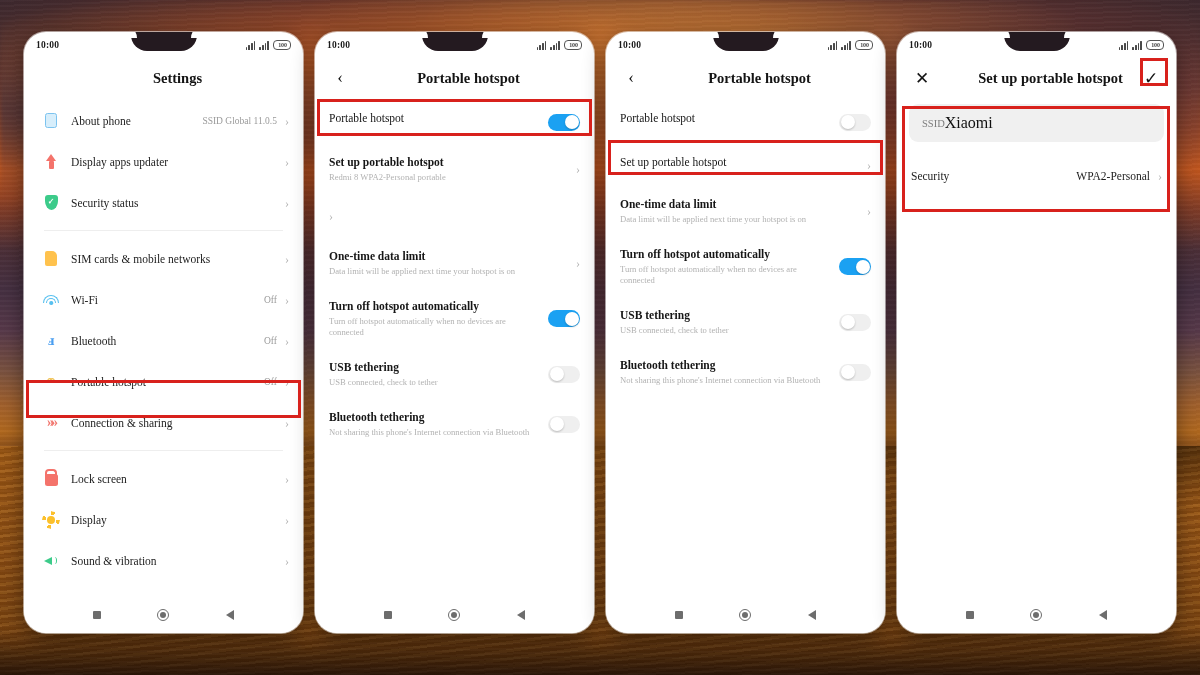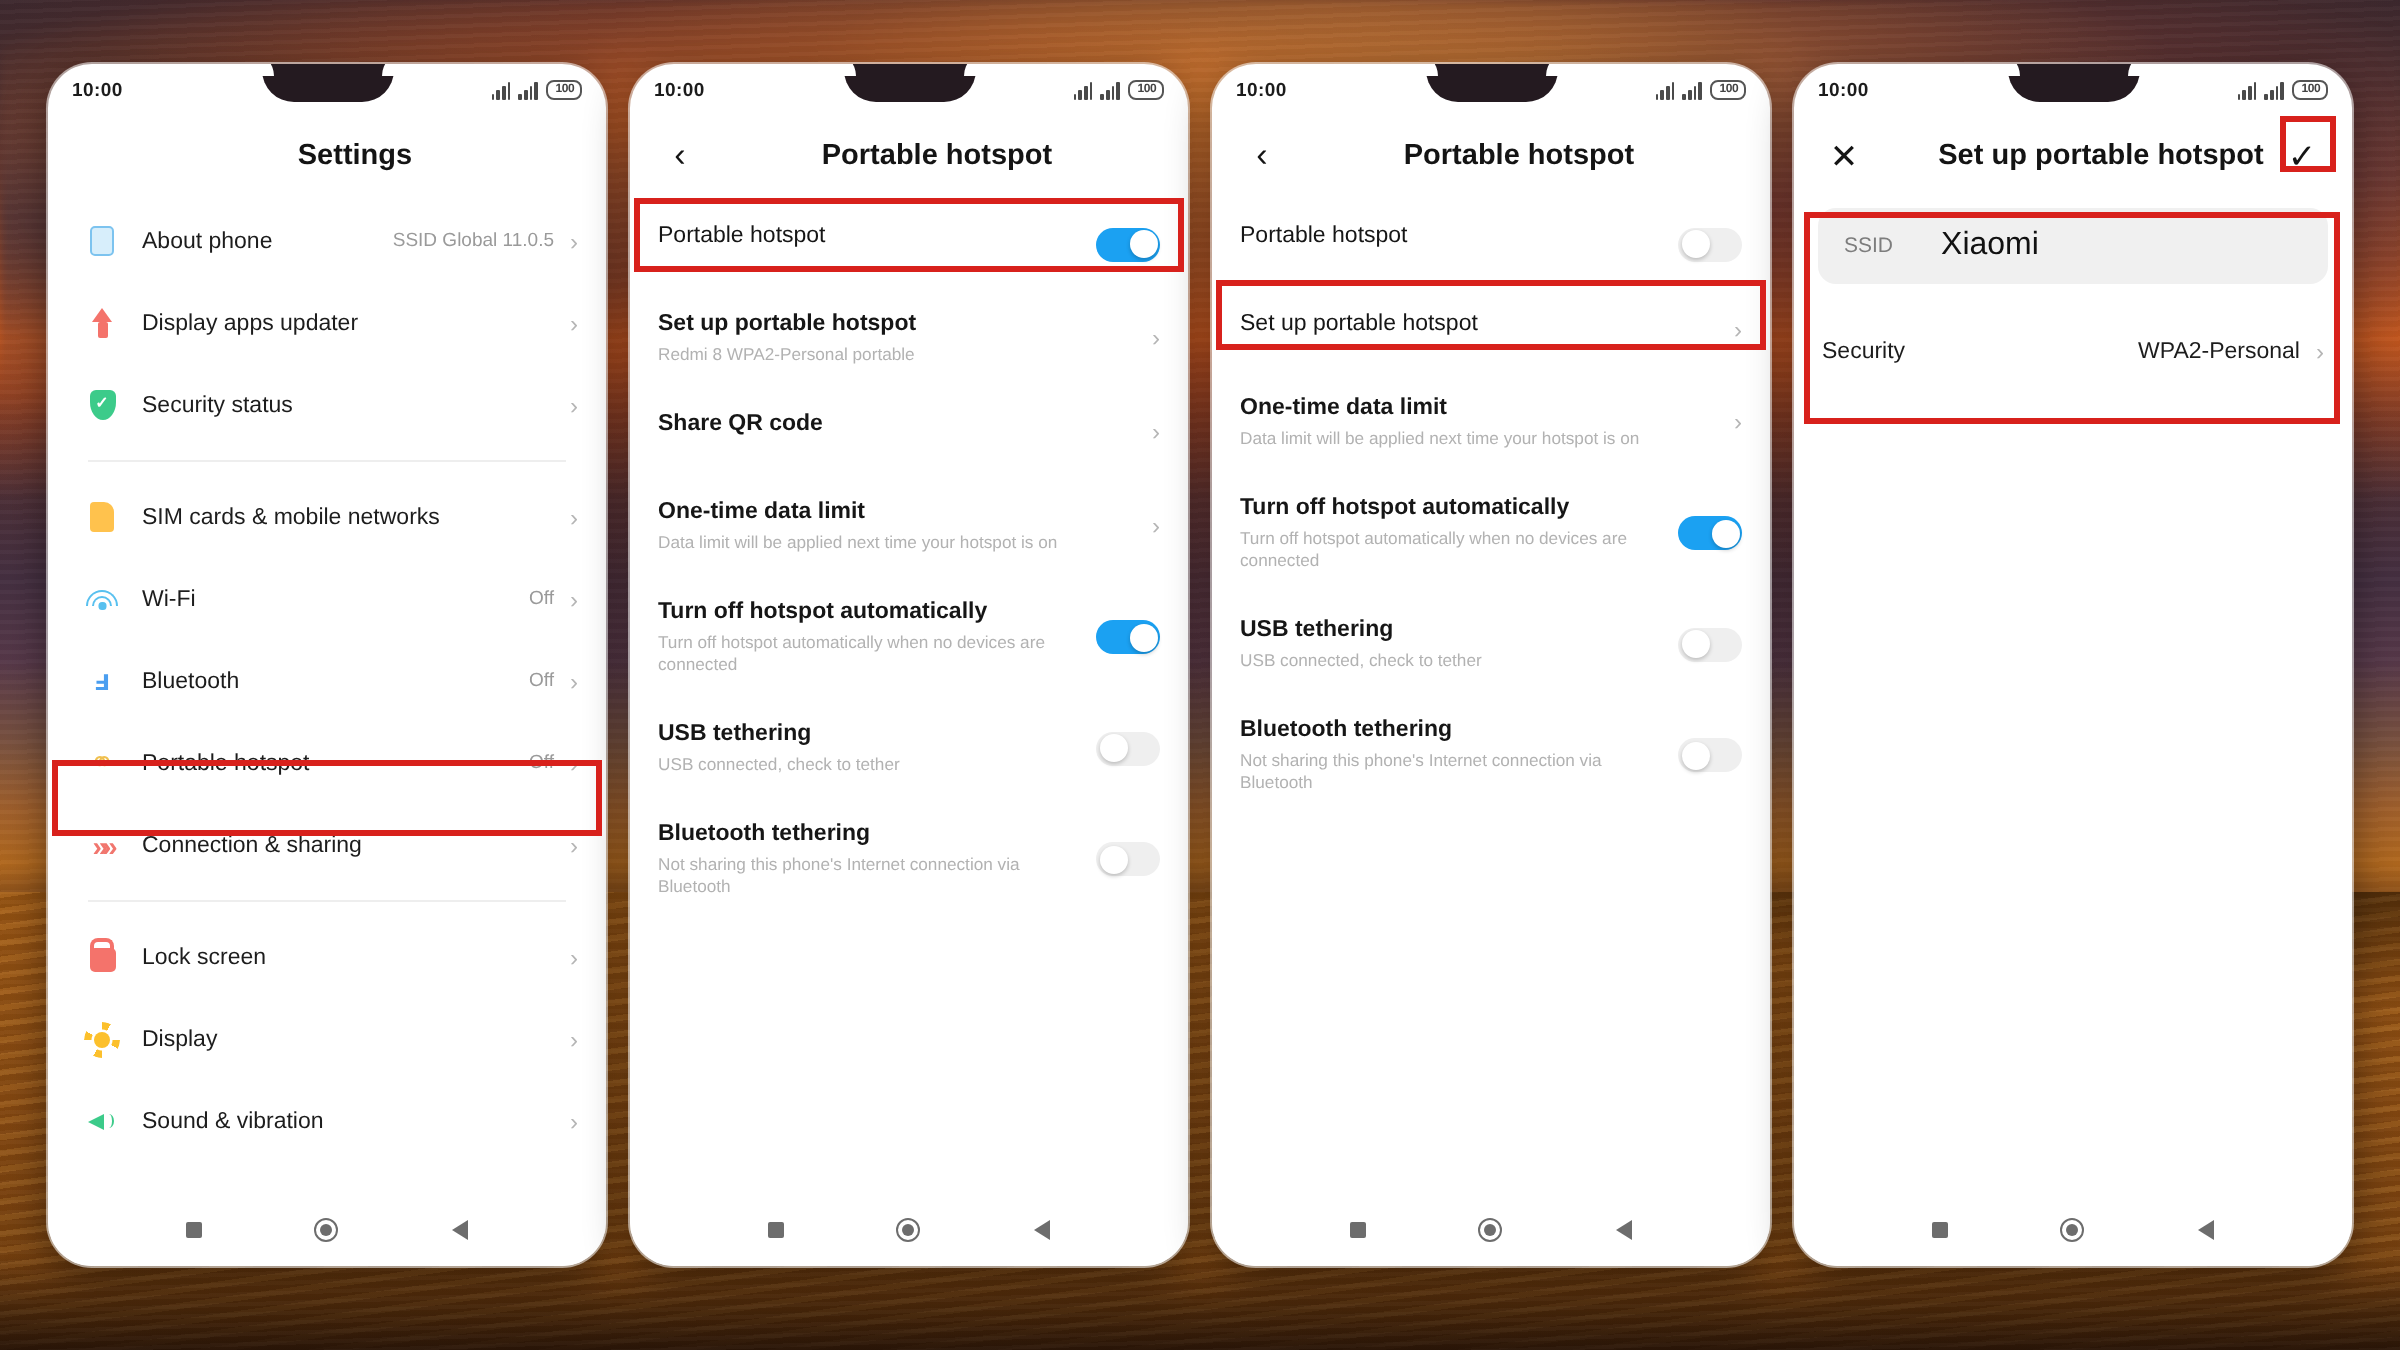--- a/index.html
+++ b/index.html
@@ -6,20 +6,21 @@
   html, body {
     width: 1200px; height: 675px;
     overflow: hidden;
     font-family: "Liberation Sans", sans-serif;
   }
   #stage {
     position: relative;
     width: 1200px; height: 675px;
     overflow: hidden;
     background: #7f1d1d;
+    font-family: Liberation Serif, serif;
   }
   
   .wall {
     position: absolute; inset: 0;
     background:
       
       radial-gradient(120% 85% at 50% 8%, rgba(255,140,40,0.55) 0%, rgba(190,70,30,0.32) 22%, rgba(60,35,45,0.0) 55%),
       linear-gradient(180deg,
         #2b2430 0%,
         #3a2a30 6%,
@@ -220,21 +221,21 @@
   .toggle.on{ background:#1ba1f2; }
   .toggle .knob{
     position:absolute; top:1.5px; left:1.5px; width:14px; height:14px;
     border-radius:50%; background:#fff; box-shadow:0 1px 2px rgba(0,0,0,0.22);
   }
   .toggle.on .knob{ left:16.5px; }
 
   
   .field{
     margin:0 12px 8px 12px; height:38px; border-radius:9px;
-    display:flex; align-items:center; padding:0 13px;gap:24px;
+    display:flex; align-items:center; padding:0 13px;
   }
   .field.grey{ background:#f0f0f0; }
   .field.focus{ background:#eef0f1; border:1.4px solid #86c6dd; }
   .field .flabel{ font-size:10.5px; color:#7d7d7d; flex:0 0 auto; }
   .field .fvalue{ flex:1; text-align:left; font-size:16px; color:#111; }
   .field .dots{ flex:1; text-align:right; font-size:11px; color:#6d6d6d; letter-spacing:2.2px; padding-right:4px; }
   .eye{ width:15px;height:15px;margin-left:6px;display:flex;align-items:center;justify-content:center;cursor:pointer; }
   .sec-row{
     display:flex; align-items:center; padding:0 14px; height:40px;
     margin-top:14px; cursor:pointer;
@@ -454,23 +455,20 @@
       <div class="hrow">
         <div class="txt">
           <div class="t1">Set up portable hotspot</div>
           <div class="t2">Redmi 8 WPA2-Personal portable</div>
         </div>
         <div class="rt">
             <span class="chev">›</span>
           </div>
       </div>
       <div class="hrow">
-        <div class="txt">
-            <div class="t1">Share QR code</div>
-          </div>
         <div class="rt">
             <span class="chev">›</span>
           </div>
       </div>
       <div class="hrow">
         <div class="txt">
           <div class="t1">One-time data limit</div>
           <div class="t2">Data limit will be applied next time your hotspot is on</div>
         </div>
         <div class="rt">

